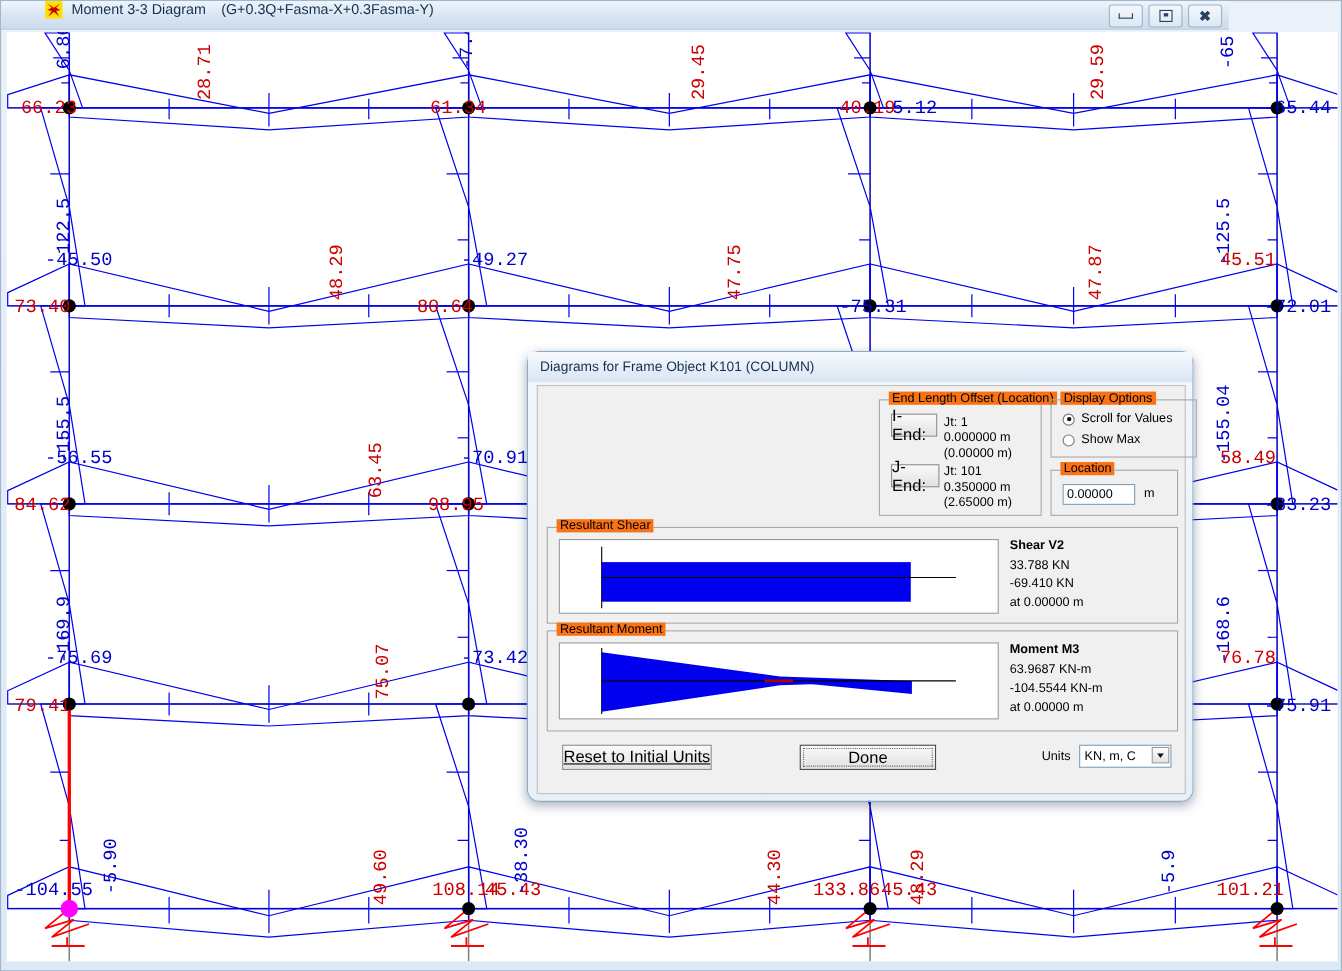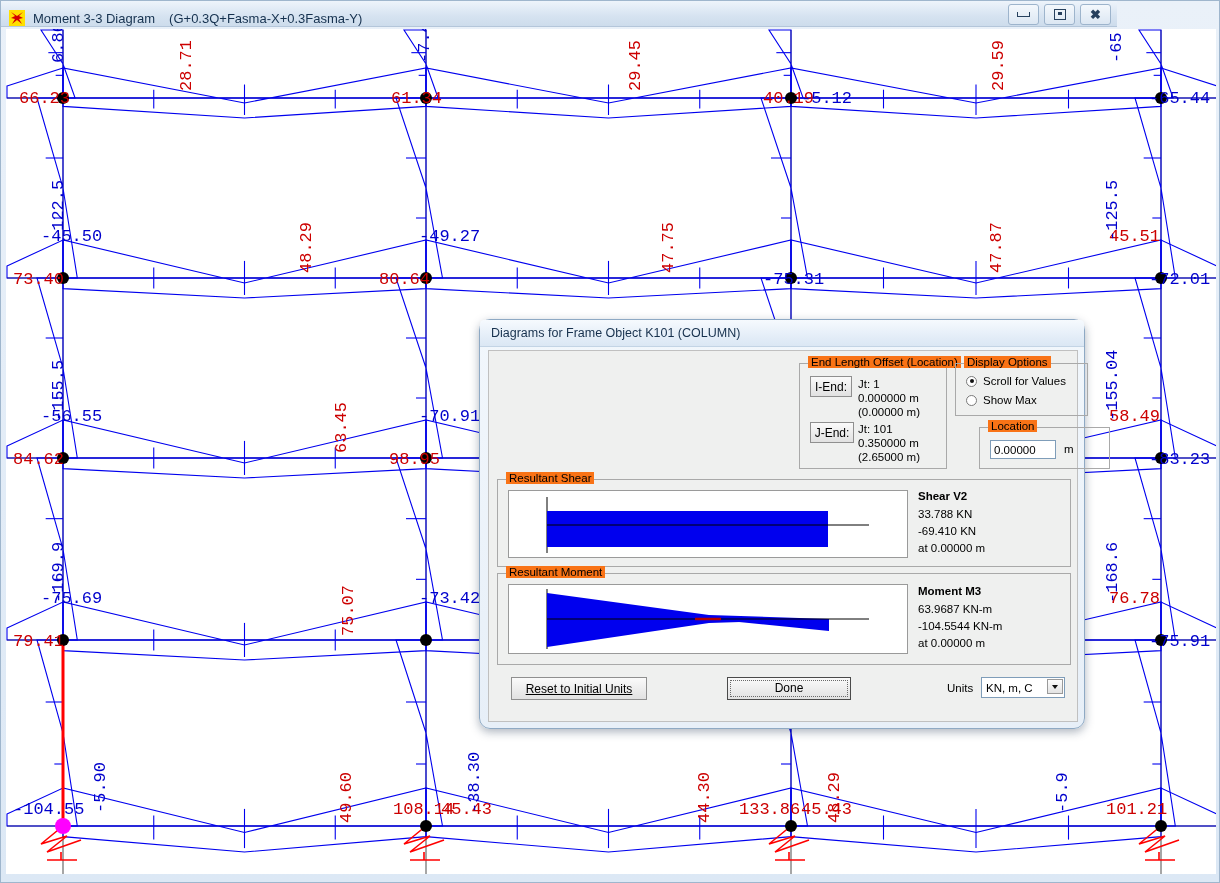--- a/index.html
+++ b/index.html
@@ -16,21 +16,21 @@
     position:absolute;left:0;top:0;width:1220px;height:883px;
     background:linear-gradient(#eaf1f9,#dce8f5);
     border:1px solid #9fb6cd;
     box-sizing:border-box;
   }
   #titlebar{
     position:absolute;left:0;top:0;width:1116px;height:26px;
     background:linear-gradient(#eef4fb,#d6e3f1 60%,#cddcec);
     border-bottom:1px solid #b4c6da;
     box-sizing:border-box;
-    display:flex;align-items:flex-end;
+    display:flex;align-items:flex-start;padding-left:32px;
   }
   #app-icon{
     width:16px;height:16px;margin-left:8px;margin-right:8px;
     flex:0 0 auto;position:relative;
   }
   #titlebar .title-text{
     font-size:13px;color:#15314f;white-space:nowrap;
   }
   #title-case{margin-left:14px;font-size:13px;color:#15314f;}
   #win-buttons{position:absolute;right:6px;top:3px;display:flex;gap:5px;}
@@ -96,21 +96,21 @@
   .combo .arrowbtn::after{
     content:"";border-left:3.5px solid transparent;border-right:3.5px solid transparent;
     border-top:4px solid #111;
   }
 
   .btn{
     position:absolute;
     background:linear-gradient(#fafafa,#e1e1e1);
     border:1px solid #8f8f8f;box-sizing:border-box;
     display:flex;align-items:center;justify-content:center;
-    font-size:12px;color:#000;
+    font-size:15px;color:#000;
   }
   .btn.small{height:21px;}
   #btn-done{border:1px solid #4a4a4a;}
   #btn-done .inner{
     border:1px dotted #6a6a6a;width:calc(100% - 6px);height:calc(100% - 6px);
     display:flex;align-items:flex-start;justify-content:center;
   }
 
   .radio-row{position:absolute;display:flex;align-items:center;gap:6px;}
   .radio{
@@ -449,21 +449,21 @@
         <div class="radio-row" style="left:10px;top:11px;">
           <span class="radio checked"></span>
           <span class="lbl">Scroll for Values</span>
         </div>
         <div class="radio-row" style="left:10px;top:30px;">
           <span class="radio"></span>
           <span class="lbl">Show Max</span>
         </div>
       </div>
 
-      <div class="gbox" style="left:490px;top:76px;width:131px;height:42px;">
+      <div class="gbox" style="left:466px;top:76px;width:116px;height:42px;">
         <span class="legend">Location</span>
         <div class="textbox" style="left:10px;top:12px;width:66px;height:19px;">
           <span>0.00000</span>
         </div>
         <span class="lbl" style="position:absolute;left:84px;top:15px;">m</span>
       </div>
 
       <div class="gbox" style="left:8px;top:128px;width:574px;height:88px;">
         <span class="legend">Resultant Shear</span>
         <div class="plotbox" style="left:10px;top:10px;width:400px;height:68px;">

